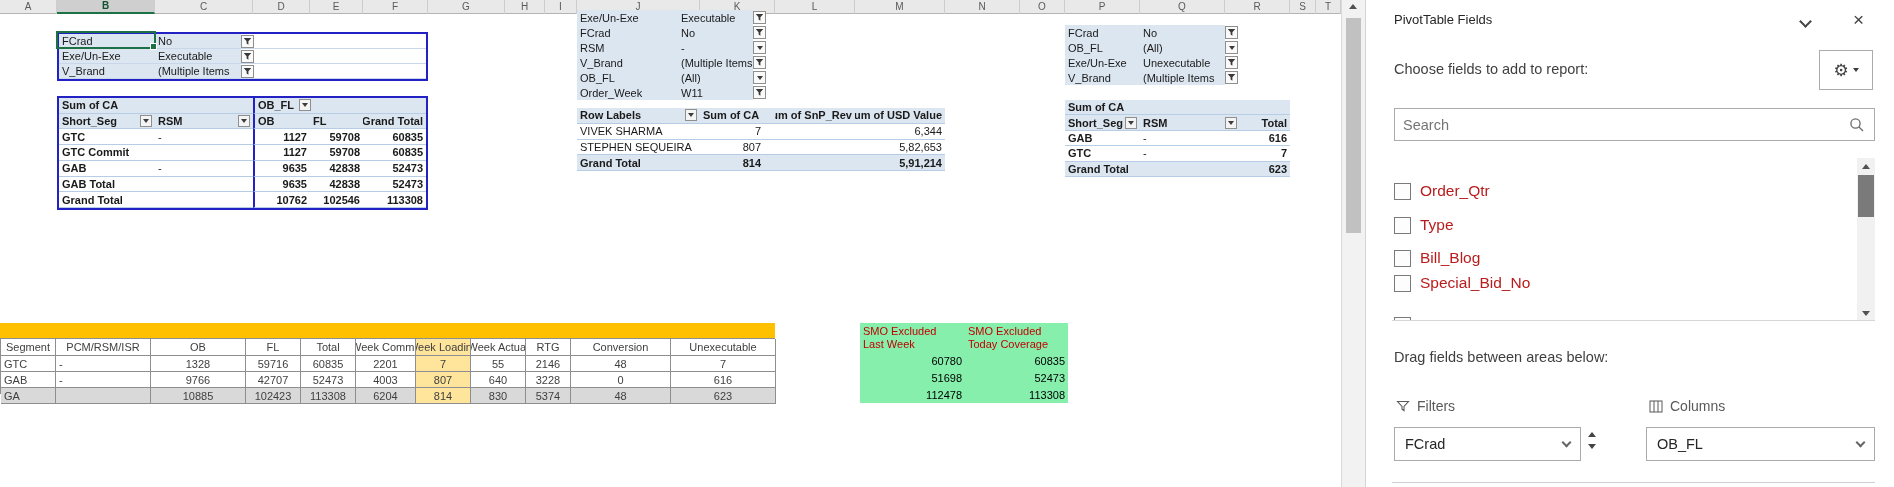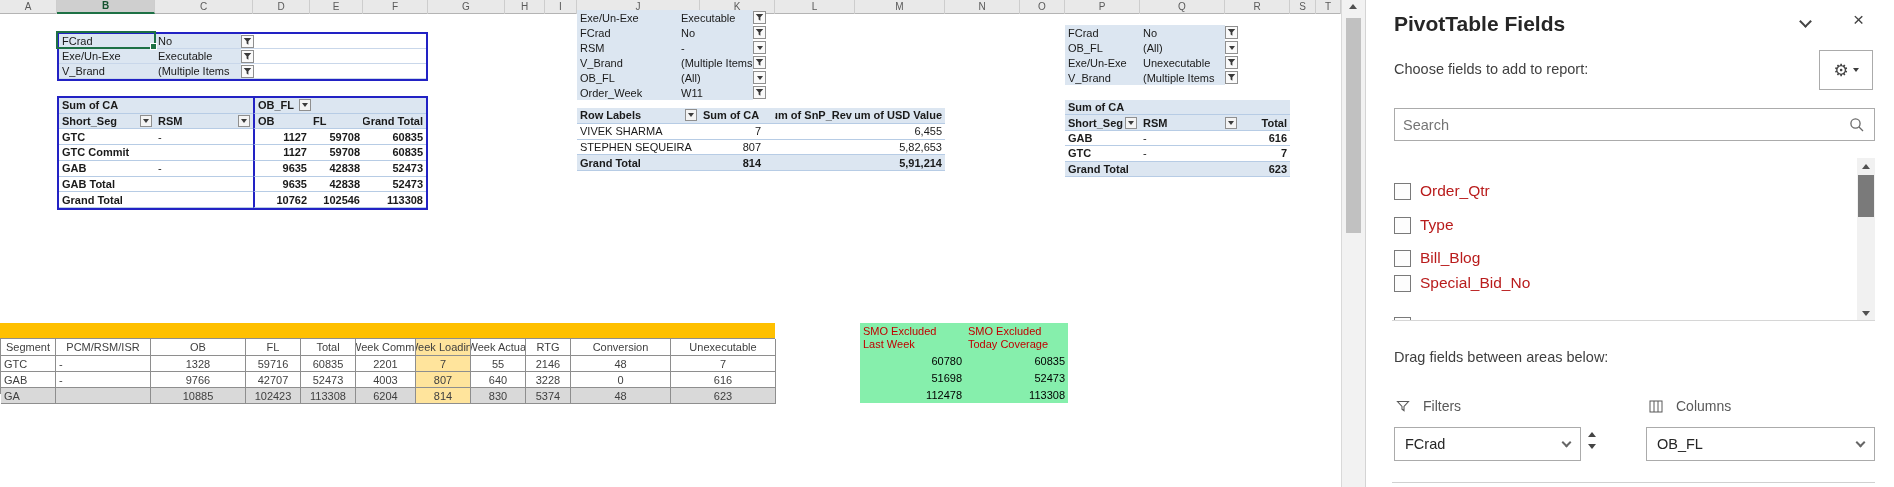--- a/index.html
+++ b/index.html
@@ -47,37 +47,37 @@
   #btable > div.gray.wl{background:var(--wl)}
   
   #smo{background:#86efac;color:#000}
   #smo .hd{color:#c00000;flex-direction:column;align-items:flex-start;justify-content:center;line-height:13px}
   
   #vscroll{position:absolute;background:#f2f2f2;border-left:1px solid #d9d9d9}
   #vthumb{position:absolute;left:4px;width:15px;background:#c1c1c1}
   
   #panel{position:absolute;background:#fff;border-left:1px solid #d4d4d4;font-size:15px;color:#262626}
   .ptxt{position:absolute;white-space:nowrap}
-  #ptitle{font-size:21px;font-weight:bold}
+  #ptitle{font-size:13px;font-weight:normal}
   .chev{display:inline-block;width:9px;height:9px;border-right:2px solid #444;border-bottom:2px solid #444;transform:rotate(45deg)}
   #pclose{font-size:19px;color:#444;line-height:18px}
   #gearbtn{position:absolute;border:1px solid #ababab;background:#fff;display:flex;align-items:center;justify-content:center;gap:4px}
   #searchbox{position:absolute;border:1px solid #ababab;background:#fff;display:flex;align-items:center}
   #searchbox input{flex:1;border:none;outline:none;font:14.5px "Liberation Sans",sans-serif;padding:0 8px;color:#0c4a6e}
   #searchbox input::placeholder{color:#757575}
   #fieldlist{position:absolute;border-bottom:1px solid #d6d6d6;overflow:hidden}
   .fitem{position:absolute;left:2px;display:flex;align-items:center;gap:9px;height:24px}
   .cb{width:17px;height:17px;border:1px solid #7a7a7a;background:#fdfdfd;flex:none}
   .fitem span{font-size:15.5px;color:#b91c1c}
   #lscroll{position:absolute;width:18px;background:#f1f1f1}
   .sarrow{position:absolute;left:0;width:18px;height:16px;display:flex;align-items:center;justify-content:center;background:#f1f1f1}
   .tri-up{width:0;height:0;border-left:4px solid transparent;border-right:4px solid transparent;border-bottom:5px solid #515151}
   .tri-dn{width:0;height:0;border-left:4px solid transparent;border-right:4px solid transparent;border-top:5px solid #515151}
   #lthumb{position:absolute;left:1px;width:16px;background:#7a7a7a}
-  .arealbl{position:absolute;display:flex;align-items:center;gap:13px;color:var(--panelgray);font-size:14px}
+  .arealbl{position:absolute;display:flex;align-items:center;gap:7px;color:var(--panelgray);font-size:14px}
   .ddown{position:absolute;border:1px solid #ababab;background:#fff;display:flex;align-items:center;justify-content:space-between;padding:0 10px;font-size:14.5px}
   .ddown .chev{width:7px;height:7px;border-color:#666;margin-top:-3px}
   #spinner{position:absolute;display:flex;flex-direction:column;gap:7px;align-items:center}
   #pdivider{position:absolute;height:1px;background:#d0d0d0}
 </style>
 </head>
 <body>
 
 <div id="app">
 
@@ -253,21 +253,21 @@
           <span class="tri"></span>
         </span>
       </div>
     <div class="pv b">Sum of CA</div>
     <div class="pv b r">Sum of SnP_Rev</div>
     <div class="pv b r">Sum of USD Value</div>
 
     <div>VIVEK SHARMA</div>
     <div class="r" style="padding-right:14px">7</div>
     <div class="r"></div>
-    <div class="r">6,455</div>
+    <div class="r">6,344</div>
 
     <div>STEPHEN SEQUEIRA</div>
     <div class="r" style="padding-right:14px">807</div>
     <div class="r"></div>
     <div class="r">5,82,653</div>
 
     <div class="pv b">Grand Total</div>
     <div class="pv b r" style="padding-right:14px">814</div>
     <div class="pv b r"></div>
     <div class="pv b r">5,91,214</div>

